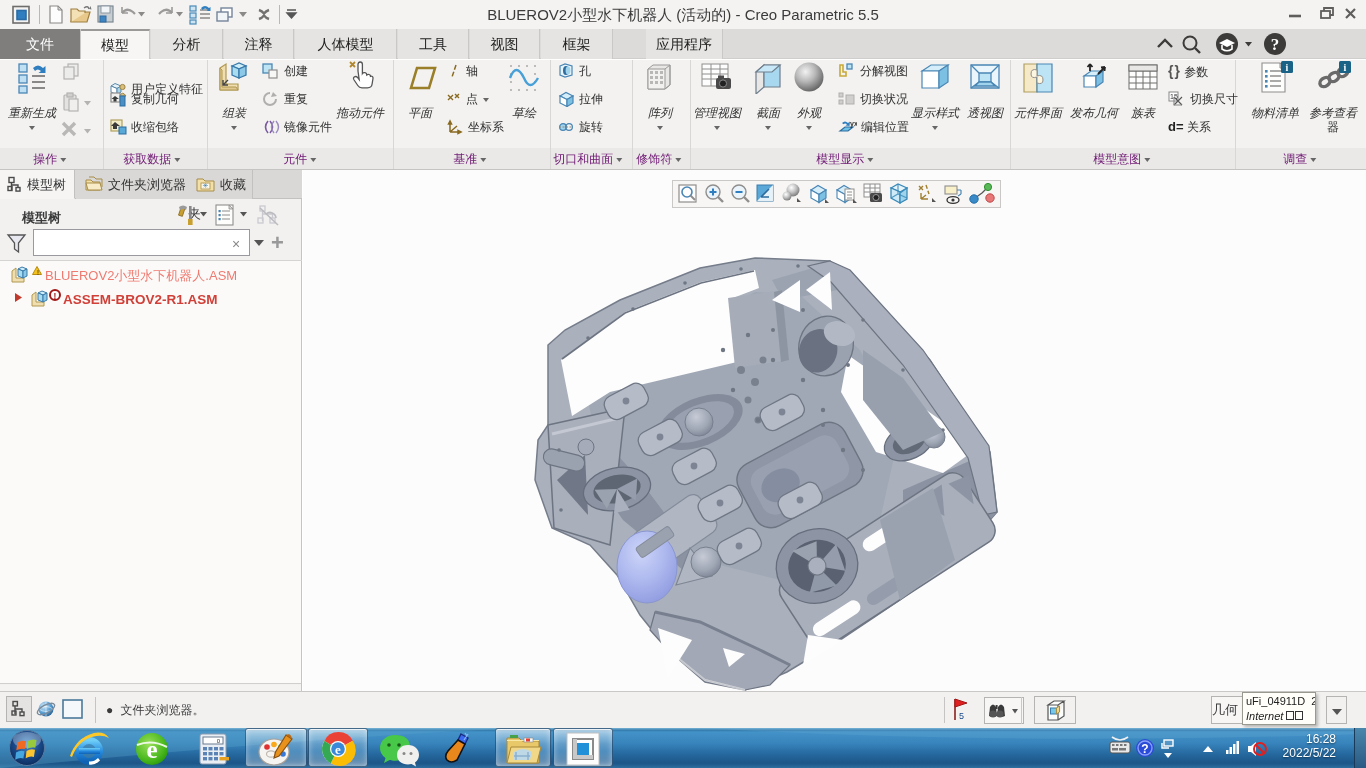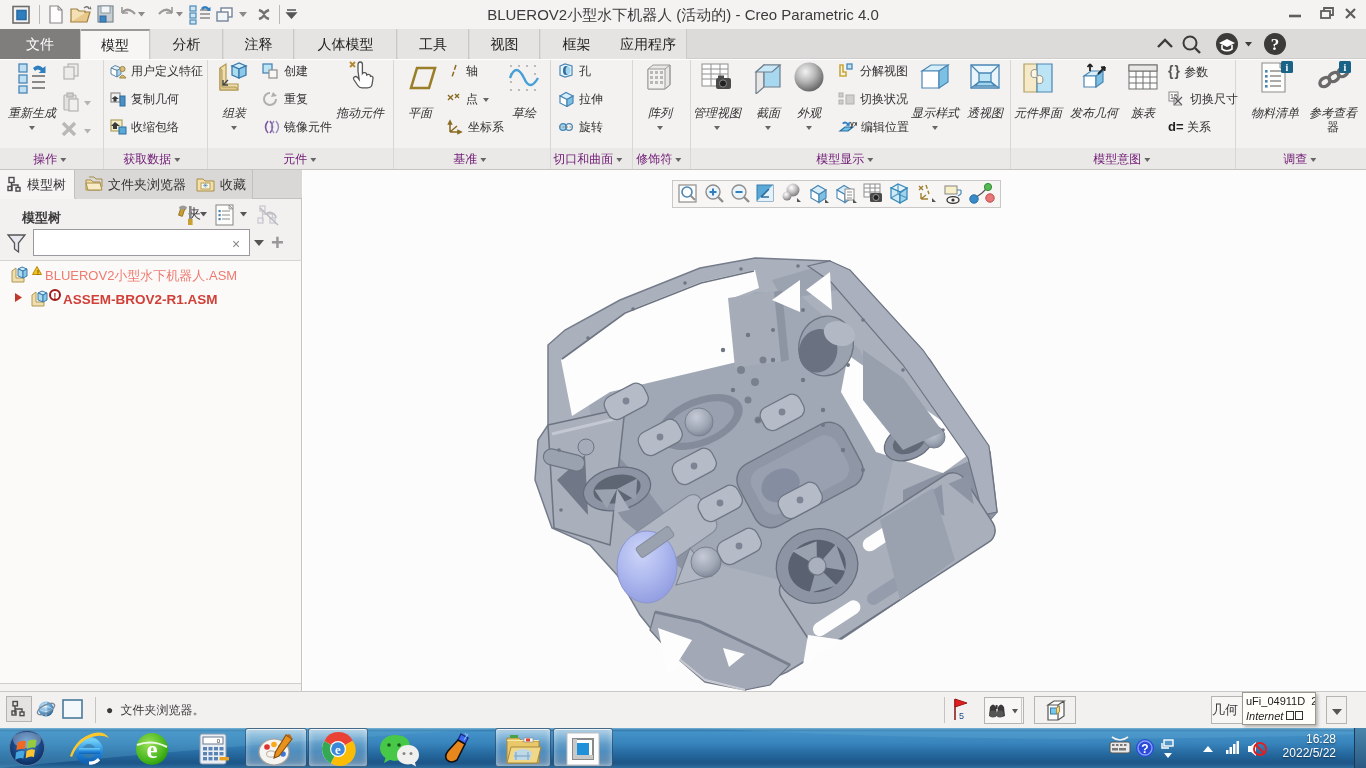--- a/index.html
+++ b/index.html
@@ -85,40 +85,40 @@
         <rect x="221" y="8" width="11" height="9" fill="#fff"></rect>
         <rect x="217" y="12" width="11" height="9" fill="#f2f5f8"></rect>
       </g>
       <path d="M239 12 l8 0 l-4 5 z" fill="#8b8a88"></path>
       <g stroke="#72716f" stroke-width="2.4" fill="none">
         <path d="M259 10 q3 1 5 3.5 q2 -2.5 5 -3.5 m-10 9 q3 -1 5 -3.5 q2 2.5 5 3.5"></path>
       </g>
       <line x1="279.5" y1="5" x2="279.5" y2="24" stroke="#b9b8b6" stroke-width="1"></line>
       <path d="M287 10 h9 m-9 3 l4.5 5 l4.5 -5 z" stroke="#555" stroke-width="1.4" fill="#555"></path>
     </svg>
-    <div class="abs" id="title">BLUEROV2小型水下机器人 (活动的) - Creo Parametric 4.0</div>
+    <div class="abs" id="title">BLUEROV2小型水下机器人 (活动的) - Creo Parametric 5.5</div>
     <svg class="abs" style="left:1280px;top:0" width="86" height="29" viewBox="0 0 86 29">
       <path d="M9 16 h12" stroke="#5f5e5d" stroke-width="2.6"></path>
       <g fill="none" stroke="#5f5e5d" stroke-width="1.8">
         <rect x="41" y="11" width="9" height="7"></rect>
         <path d="M44 11 v-3 h9 v7 h-3"></path>
       </g>
       <path d="M66 9 l9 9 m0 -9 l-9 9" stroke="#5f5e5d" stroke-width="2.2"></path>
     </svg>
   </div>
   <div class="abs" id="tabrow">
     <div class="rtab" id="tab-file" style="left:0;width:81px">文件</div>
     <div class="rtab" id="tab-model" style="left:81px;width:69px">模型</div>
     <div class="rtab" style="left:151px;width:72px">分析</div>
     <div class="rtab" style="left:224px;width:70px">注释</div>
     <div class="rtab" style="left:295px;width:102px">人体模型</div>
     <div class="rtab" style="left:398px;width:71px">工具</div>
     <div class="rtab" style="left:470px;width:70px">视图</div>
     <div class="rtab" style="left:541px;width:72px">框架</div>
-    <div class="rtab" style="left:610px;width:77px">应用程序</div>
+    <div class="rtab" style="left:646px;width:77px">应用程序</div>
     <svg class="abs" style="left:1150px;top:0" width="216" height="30" viewBox="0 0 216 30">
       <path d="M8 18 l7 -7 l7 7" fill="none" stroke="#3c3b3a" stroke-width="2.4"></path>
       <circle cx="40" cy="14" r="6.5" fill="none" stroke="#3c3b3a" stroke-width="2"></circle>
       <line x1="45" y1="19" x2="50" y2="24" stroke="#3c3b3a" stroke-width="2.4"></line>
       <circle cx="77" cy="15" r="11" fill="#3c3b3a"></circle>
       <path d="M69 14 l8 -4 l8 4 l-8 4 z" fill="#fff"></path>
       <path d="M72 16 v4 q5 3.5 10 0 v-4" fill="none" stroke="#fff" stroke-width="1.6"></path>
       <path d="M95 13 l7 0 l-3.5 4.5 z" fill="#3c3b3a"></path>
       <circle cx="125" cy="15" r="11" fill="#3c3b3a"></circle>
       <text x="125" y="21" font-size="17px" font-weight="bold" fill="#fff" text-anchor="middle" font-family="Liberation Serif">?</text>
@@ -155,21 +155,21 @@
       <g fill="#e4e3e2" stroke="#b4b3b1" stroke-width="1.2">
         <rect x="4" y="32" width="12" height="15" rx="1"></rect>
           <rect x="7" y="30" width="6" height="4" fill="#d0cfce"></rect>
           <rect x="9" y="36" width="9" height="12" fill="#f0efee"></rect>
       </g>
       <path d="M24 38 l7 0 l-3.5 4.5 z" fill="#b4b3b1"></path>
       <path d="M3 60 l12 12 m0 -12 l-12 12" stroke="#b9b8b6" stroke-width="3.4"></path>
       <path d="M24 66 l7 0 l-3.5 4.5 z" fill="#b4b3b1"></path>
     </svg>
 
-    <div class="srow" style="left:110px;top:3px">
+    <div class="srow" style="left:110px;top:21px">
       <svg width="17" height="16" viewBox="0 0 17 16">
           <path d="M1 5 l4 -2.5 l6 2.5 l-4 2.5 z" fill="#e6f2f9" stroke="#5a88a8" stroke-width="1"></path>
           <path d="M1 5 v6 l6 3 v-6.5 z" fill="#fff" stroke="#5a88a8" stroke-width="1"></path>
           <path d="M7 7.5 l4 -2.5 v6 l-4 3 z" fill="#a8d4ec" stroke="#5a88a8" stroke-width="1"></path>
           <circle cx="12.5" cy="6" r="2.6" fill="#d8bf7f" stroke="#a08540" stroke-width="1"></circle>
           <path d="M9.5 15 q3 -5.5 6.5 0 z" fill="#d8bf7f" stroke="#a08540" stroke-width="1"></path>
         </svg>用户定义特征</div>
     <div class="srow" style="left:110px;top:31px">
       <svg width="17" height="16" viewBox="0 0 17 16">
           <rect x="1" y="2" width="9" height="9" fill="#f0f0ef" stroke="#8f8e8d" stroke-width="1.2"></rect>

